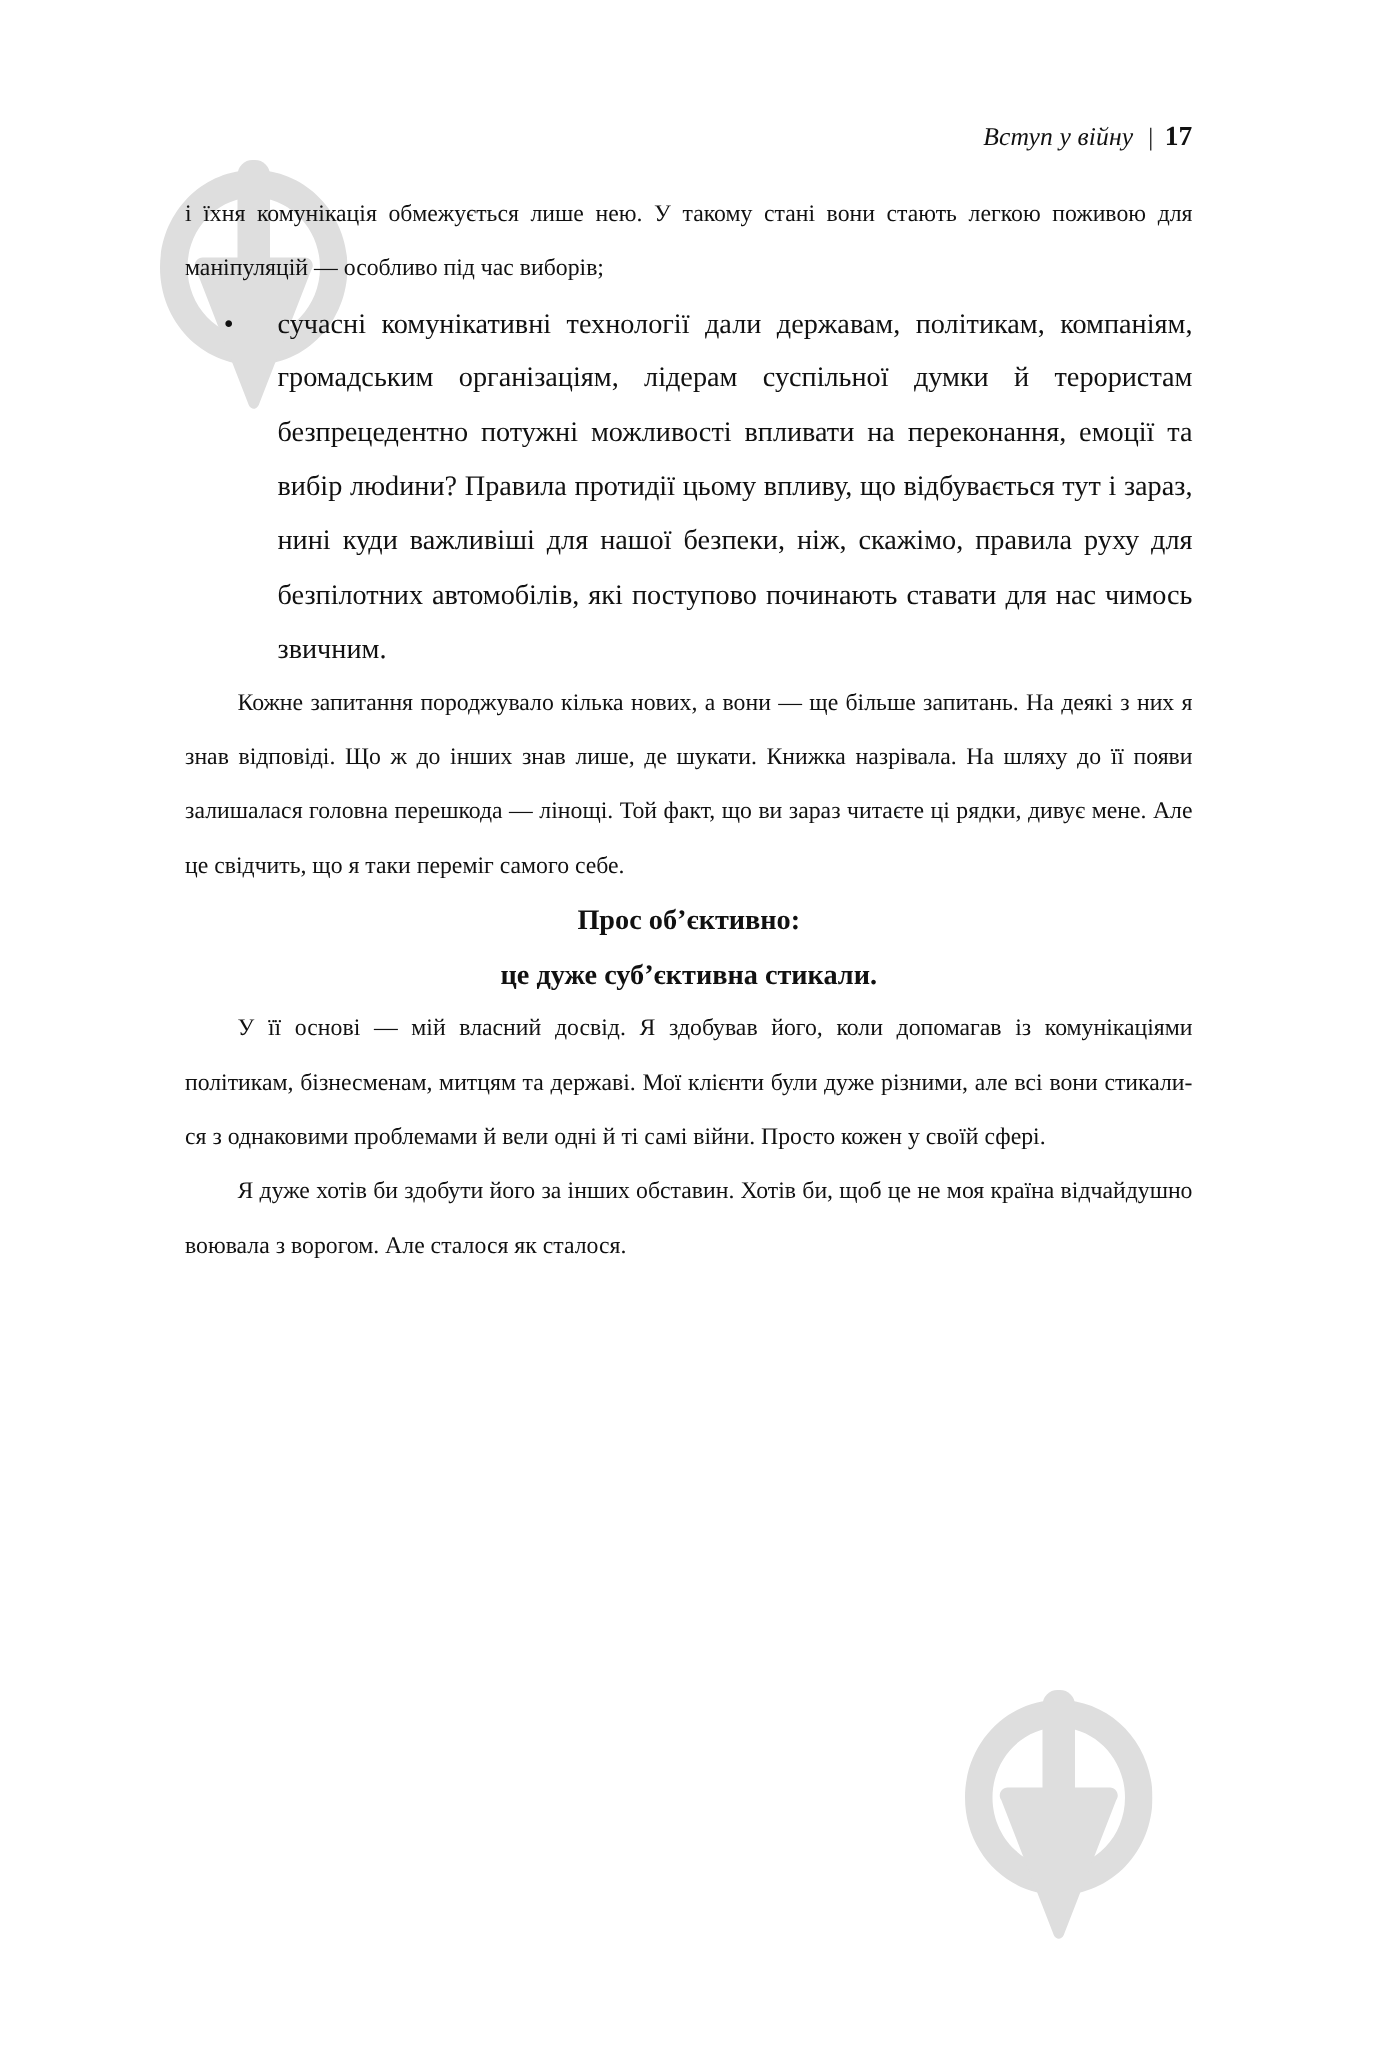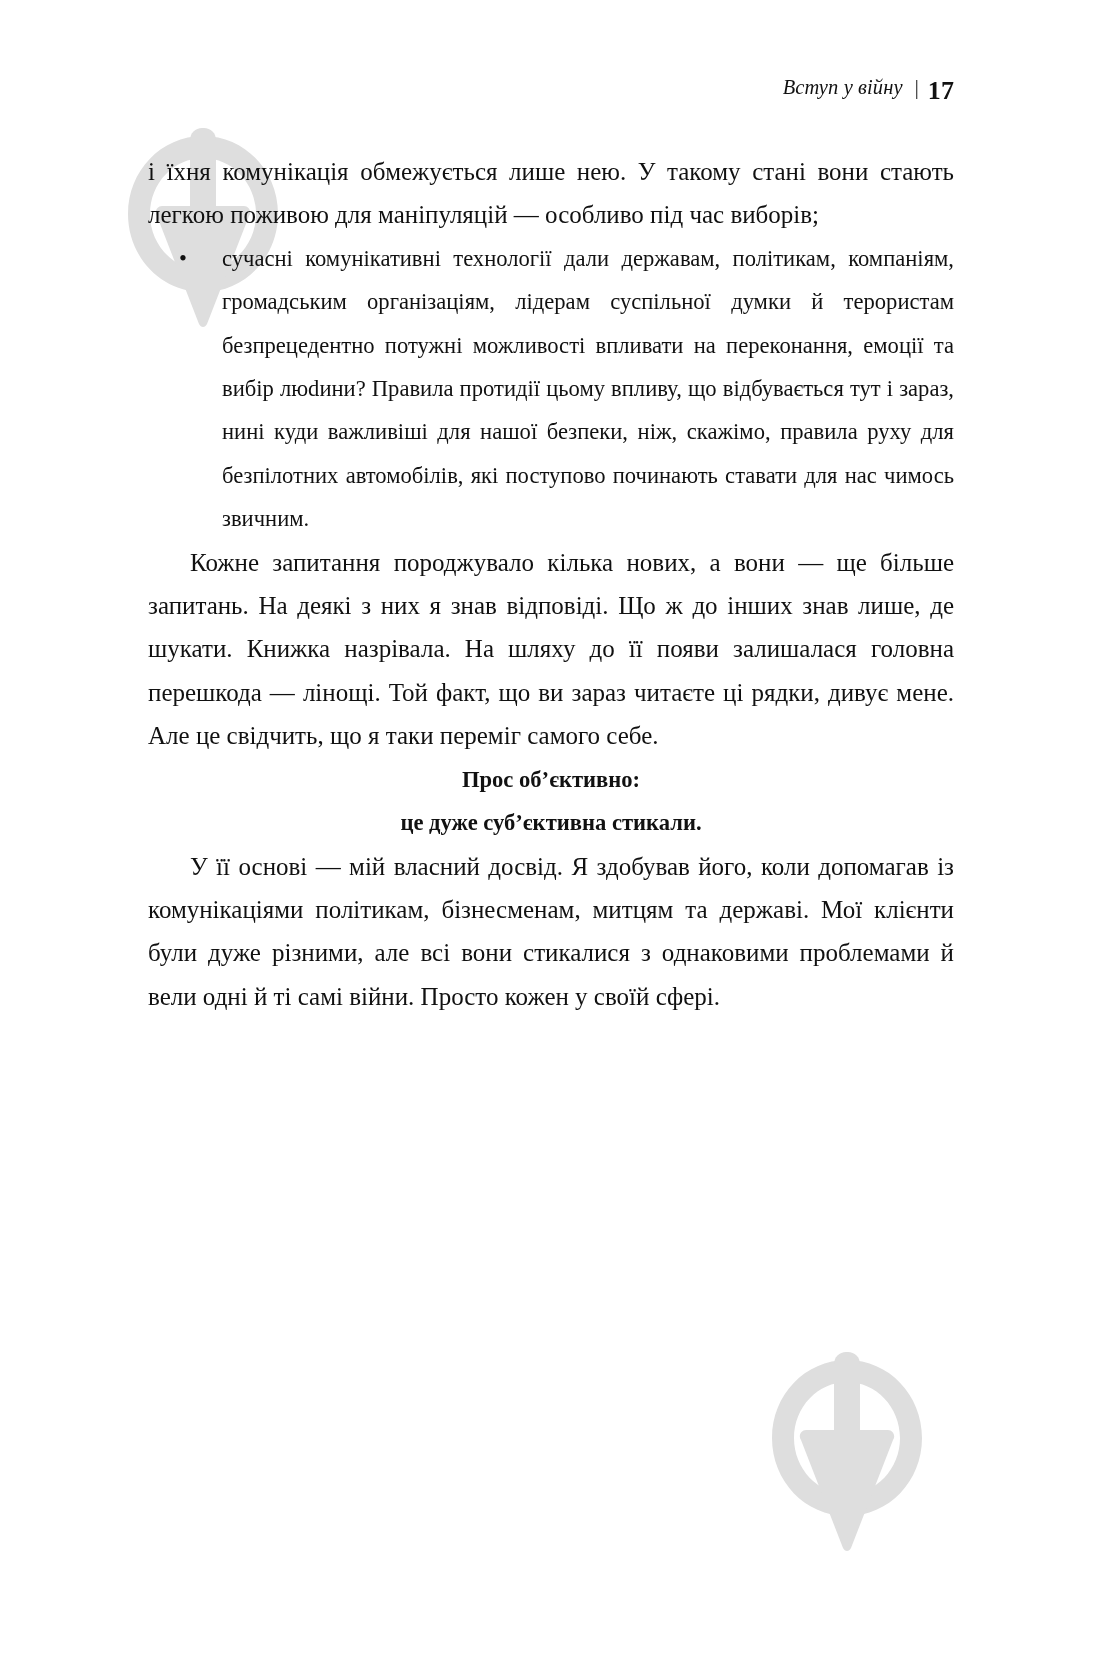--- a/index.html
+++ b/index.html
@@ -25,56 +25,56 @@
     z-index: 0;
   }
   .watermark svg { display: block; }
   .wm-top-left { left: 128px; top: 128px; }
   .wm-bottom-right { left: 772px; top: 1352px; }
 
   
   .running-head {
     position: absolute;
     right: 148px;
-    top: 76px;
+    top: 96px;
     z-index: 2;
     display: flex;
-    align-items: flex-start;
+    align-items: flex-end;
     gap: 0;
     font-size: 20.5px;
     letter-spacing: .1px;
   }
   .running-head .rh-title {
     font-style: italic;
     font-size: 20.5px;
     color: #111;
   }
   .running-head .rh-sep {
     font-style: normal;
     color: #111;
     padding: 0 9px 0 12px;
     font-size: 20px;
   }
   .running-head .rh-page {
     font-weight: bold;
-    font-size: 26px;
+    font-size: 22px;
     color: #111;
   }
 
   
   .body-text {
     position: absolute;
     left: 148px;
     top: 150px;
     width: 806px;
     z-index: 2;
   }
   p.para {
     margin: 0;
-    font-size: 25px;
+    font-size: 19px;
     line-height: 43.4px;
     text-align: justify;
     text-justify: inter-word;
     hyphens: manual;
     color: #111111;
   }
   p.para.indent { text-indent: 42px; }
 
   ul.bullets {
     margin: 0;
@@ -153,15 +153,16 @@
     </ul>
 
     <p class="para indent">Кожне запитання породжувало кілька нових, а вони — ще більше запитань. На деякі з них я знав відповіді. Що ж до ін­ших знав лише, де шукати. Книжка назрівала. На шляху до її появи залишалася головна перешкода — лінощі. Той факт, що ви зараз читаєте ці рядки, дивує мене. Але це свідчить, що я таки переміг самого себе.</p>
 
     <div class="centered-block">
       <p class="centered">Прос об’єктивно:</p>
       <p class="centered">це дуже суб’єктивна стикали.</p>
     </div>
 
     <p class="para indent">У її основі — мій власний досвід. Я здобував його, коли до­помагав із комунікаціями політикам, бізнесменам, митцям та державі. Мої клієнти були дуже різними, але всі вони стикали­ся з однаковими проблемами й вели одні й ті самі війни. Прос­то кожен у своїй сфері.</p>
+    <p class="para indent">Я дуже хотів би здобути його за інших обставин. Хотів би, щоб це не моя країна відчайдушно воювала з ворогом. Але ста­лося як сталося.</p>
 
   </div>
 </div>
 
 </body></html>

